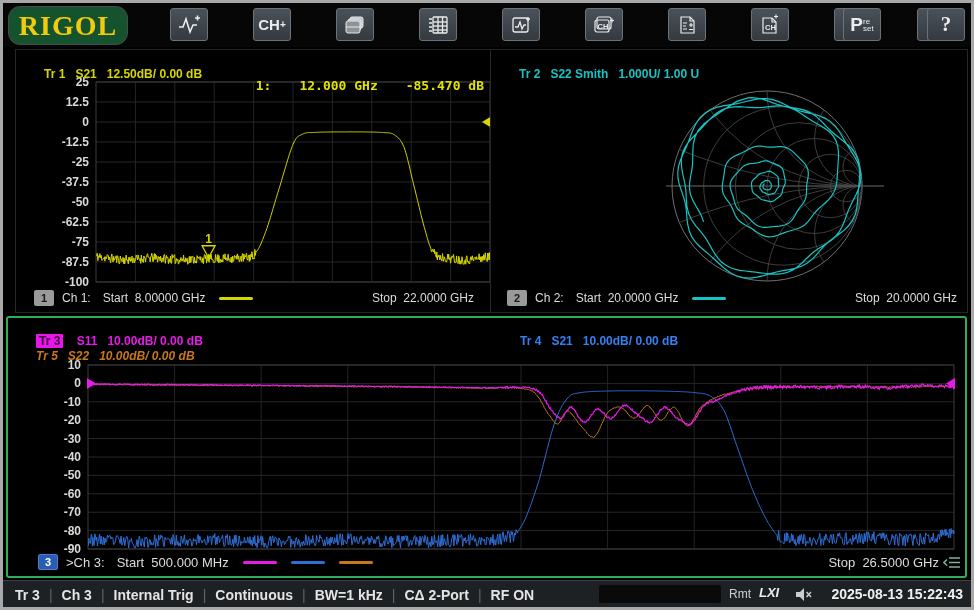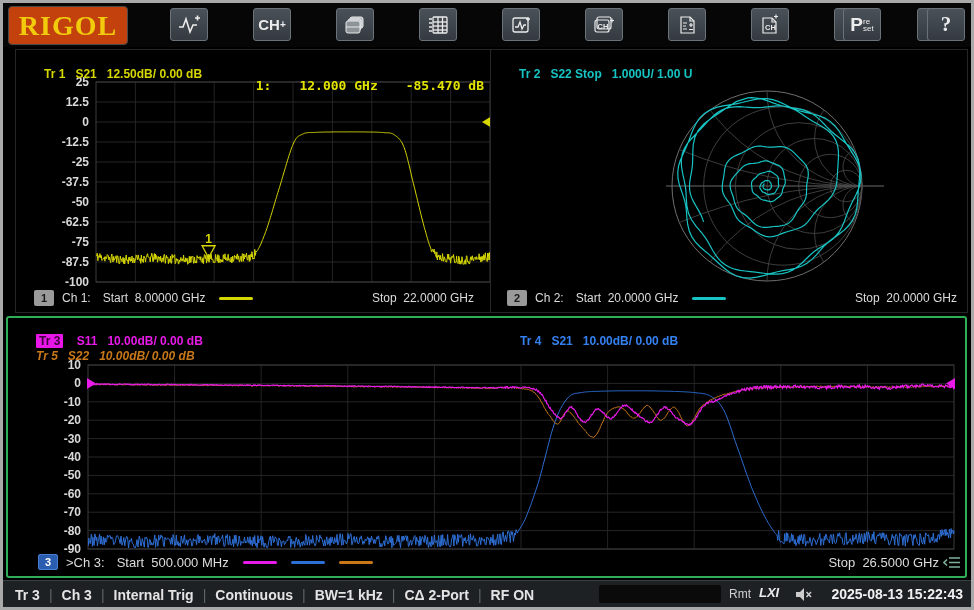--- a/index.html
+++ b/index.html
@@ -1,21 +1,21 @@
 <!DOCTYPE html>
 <html><head>
 <meta charset="utf-8">
 <style>
   html,body{margin:0;padding:0;background:#555;}
   .frame{position:relative;width:968px;height:604px;background:#000;border:3px solid #a9a9a9;
          font-family:"Liberation Sans",sans-serif;overflow:hidden;}
   
   .toolbar{position:absolute;left:0;top:0;width:100%;height:44px;background:#060606;}
-  .logo{position:absolute;left:5px;top:3px;width:118px;height:37px;background:#c2410c;border:1px solid #4a4a4a;
-        border-radius:4px;display:flex;align-items:center;justify-content:center;
+  .logo{position:absolute;left:5px;top:3px;width:118px;height:37px;background:#14532d;border:1px solid #4a4a4a;
+        border-radius:12px;display:flex;align-items:center;justify-content:center;
         font-family:"Liberation Serif",serif;font-weight:bold;font-size:28px;color:#f2cc0c;letter-spacing:1px;}
   .tbtn-row{position:absolute;left:127px;top:5px;display:flex;gap:5px;}
   .tbtn-row-r{position:absolute;right:6px;top:5px;display:flex;gap:6px;}
   .tbtn{width:38px;height:33px;background:linear-gradient(#4a5158,#343a40);border:1px solid #6b7artem;border:1px solid #6b737a;
         border-radius:3px;display:flex;align-items:center;justify-content:center;color:#ececec;cursor:pointer;box-sizing:border-box;margin-left:40px;}
   .tbtn svg{display:block;}
   .txtbtn{font-weight:bold;font-size:15px;}
   .sup{font-size:10px;vertical-align:super;line-height:0;}
   .small-stack{display:inline-block;font-size:8px;line-height:7px;text-align:left;vertical-align:middle;}
   .bigP{font-size:19px;font-weight:bold;}
@@ -249,21 +249,21 @@
         <circle cx="371" cy="-54" r="190" fill="none" stroke="#4d4d4d" stroke-width="0.8" clip-path="url(#smclip)"></circle>
         <circle cx="371" cy="231" r="95" fill="none" stroke="#4d4d4d" stroke-width="0.8" clip-path="url(#smclip)"></circle>
         <circle cx="371" cy="41" r="95" fill="none" stroke="#4d4d4d" stroke-width="0.8" clip-path="url(#smclip)"></circle>
         <circle cx="371" cy="183.5" r="47.5" fill="none" stroke="#4d4d4d" stroke-width="0.8" clip-path="url(#smclip)"></circle>
         <circle cx="371" cy="88.5" r="47.5" fill="none" stroke="#4d4d4d" stroke-width="0.8" clip-path="url(#smclip)"></circle>
         <circle cx="371" cy="155" r="19" fill="none" stroke="#4d4d4d" stroke-width="0.8" clip-path="url(#smclip)"></circle>
         <circle cx="371" cy="117" r="19" fill="none" stroke="#4d4d4d" stroke-width="0.8" clip-path="url(#smclip)"></circle>
         <path d="M212.6,171.9L211.8,169.6L211.0,167.4L210.1,165.2L209.0,163.1L207.8,160.9L206.5,158.6L205.1,156.2L203.6,153.6L202.1,150.9L200.8,147.9L199.6,144.6L198.8,141.1L198.5,137.2L198.6,133.2L199.2,128.9L200.0,124.4L200.9,119.6L201.5,114.5L201.7,108.7L201.8,102.2L202.2,94.9L203.9,87.3L207.4,80.1L213.1,73.7L220.3,68.2L228.2,63.0L236.5,57.2L245.8,51.4L256.9,47.9L260.9,47.7L265.1,48.0L269.3,48.7L273.6,49.9L277.8,51.3L281.9,52.9L286.0,54.3L290.1,55.5L294.3,56.5L298.6,57.3L303.1,58.0L307.7,58.8L312.3,59.9L316.9,61.6L321.2,63.8L325.3,66.6L329.0,69.9L332.6,73.5L336.0,77.2L339.7,80.8L343.6,84.2L347.9,87.6L352.5,91.2L357.1,95.0L361.4,99.4L364.8,104.5L367.3,110.0L368.5,116.0L368.8,122.1L368.5,128.3L367.9,134.4L367.3,140.4L366.9,146.5L366.5,152.6L365.7,158.8L364.1,164.9L361.4,170.6L357.6,175.8L352.9,180.4L347.7,184.3L342.5,188.0L337.7,191.7L333.4,195.7L329.4,200.2L325.4,204.9L321.0,209.4L316.0,213.3L310.4,216.2L304.3,218.3L298.1,219.6L291.8,220.7L285.5,222.0L279.2,223.7L272.7,225.6L265.8,227.2L258.8,228.1L251.8,227.7L245.0,225.8L238.9,222.5L233.3,218.3L228.2,213.7L223.4,209.2L218.5,204.9L213.6,200.8L208.7,196.5L204.3,191.9L200.7,186.6L198.2,180.7L196.7,174.5L195.9,168.3L195.5,162.2L194.9,156.4L193.7,150.9L192.0,145.4L190.1,139.8L188.2,134.1L187.0,128.2L186.8,122.2L187.5,116.4L189.2,110.8L191.4,105.4L193.8,100.2L196.1,95.0L198.2,89.7L200.2,84.2L202.4,78.7L205.1,73.4L208.8,68.0L213.5,63.4L219.2,59.9L225.5,57.4L232.1,55.9L238.6,54.8L245.0,53.8L251.1,52.5L257.1,51.0L263.2,49.6L269.3,48.7L275.6,48.6L281.8,49.6L287.7,51.6L293.4,54.2L298.9,57.0L304.2,59.3L309.8,61.2L315.6,62.6L321.8,64.0L328.0,65.7L334.0,68.1L339.4,71.6L344.0,76.0L347.9,81.0L351.2,86.3L354.3,91.7L357.5,97.0L360.8,102.4L364.2,107.8L367.2,113.6L369.2,119.7L370.1,126.0L369.5,132.4L367.7,138.6L365.1,144.6L362.3,150.1L359.6,155.5L357.2,160.7L355.3,166.0L353.4,171.3L351.2,176.5L348.5,181.4L345.0,185.8L340.9,189.7L336.4,193.0L331.7,195.9L327.2,198.8L322.9,201.8L318.9,205.3L315.0,209.0L311.0,213.0L306.6,216.7L301.9,219.9L296.8,222.3L291.4,223.7L285.8,224.2L280.3,224.1L274.9,223.5L269.6,222.8L264.4,222.1L259.3,221.6L254.1,221.0L248.9,220.3L243.8,219.2L239.0,217.5L234.5,215.1L230.6,212.1L227.1,208.4L224.2,204.4L221.6,200.3L219.4,196.2L217.2,192.3L215.0,188.7L212.6,185.4L210.1,182.2L207.6,179.2L205.0,176.1L200.5,169.8L197.4,163.0L195.9,155.9L195.3,148.9L195.0,142.3L194.3,135.9L193.0,129.5L191.6,123.1L190.5,116.6L190.3,110.1L191.3,104.0L193.4,98.4L196.5,93.4L200.2,89.0L204.0,85.0L207.7,81.1L211.3,77.4L214.7,73.6L218.2,69.9L221.7,66.4L225.5,63.2L229.7,60.6L234.1,58.6L238.9,57.4L243.8,56.8L248.7,56.7L253.5,57.0L258.2,57.4L262.8,57.7L267.2,57.7L271.6,57.4L276.1,56.9L280.7,56.3L285.4,55.9L290.3,56.0L295.2,56.6L300.0,58.1L304.7,60.3L309.2,63.0L313.5,65.9L317.8,68.8L322.1,71.5L326.5,74.0L331.0,76.6L335.3,79.4L339.3,82.7L342.7,86.7L345.1,91.1L346.7,96.1L347.4,101.2L347.5,106.4L347.2,111.5L346.9,116.4L346.6,121.0L346.3,125.4L346.0,129.8L345.5,134.1L344.5,138.3L342.8,142.3L340.5,146.2L337.6,149.6L334.3,152.8L331.1,155.6L328.0,158.3L325.3,161.0L323.0,163.7L320.9,166.5L318.8,169.4L316.6,172.2L313.9,174.7L310.9,176.7L307.5,178.3L304.0,179.5L300.4,180.5L296.9,181.5L293.5,182.6L290.1,183.9L286.7,185.3L283.8,186.1L280.9,186.7L277.8,186.8L274.8,186.3L271.8,185.4L269.0,184.0L266.4,182.4L263.8,180.7L261.4,179.1L259.0,177.6L256.6,176.3L254.2,175.0L251.8,173.6L249.6,172.0L247.5,170.1L245.8,167.9L244.4,165.5L243.3,163.0L242.3,160.5L241.2,158.0L240.1,155.7L238.7,153.5L237.1,151.4L235.4,149.2L233.8,146.8L232.5,144.3L231.6,141.5L231.2,138.7L231.3,135.9L231.6,133.0L232.1,130.2L232.6,127.4L233.0,124.5L233.4,121.5L233.8,118.5L234.6,115.6L235.9,112.8L237.8,110.3L240.1,108.2L242.8,106.5L245.7,105.1L248.6,103.9L251.3,102.7L253.9,101.3L256.4,99.9L258.9,98.5L261.6,97.3L264.4,96.5L267.4,96.1L269.9,96.2L272.4,96.5L274.9,96.9L277.4,97.1L279.9,97.2L282.4,97.1L285.1,96.9L287.9,96.7L290.8,96.7L293.7,97.1L296.4,98.0L299.0,99.4L301.3,101.1L303.4,103.1L305.4,105.2L307.4,107.2L309.5,109.3L311.6,111.3L313.7,113.6L315.4,116.0L316.6,118.7L317.2,121.7L317.3,124.8L317.0,127.8L316.4,130.7L315.9,133.5L315.6,136.2L315.6,138.9L315.5,141.6L315.4,144.4L315.0,147.1L314.1,149.7L312.9,152.1L311.3,154.4L309.6,156.5L308.0,158.6L306.5,160.8L305.2,163.1L303.9,165.6L302.4,168.1L300.7,170.4L298.7,172.4L296.3,174.0L293.7,175.0L291.0,175.7L288.2,176.1L285.5,176.3L282.9,176.5L280.3,176.8L277.8,177.1L275.2,177.3L272.7,177.3L270.2,177.0L267.9,176.3L265.7,175.2L263.7,173.8L261.9,172.3L260.3,170.6L258.0,168.3L255.9,166.3L253.7,164.6L251.4,163.0L249.2,161.4L247.3,159.5L245.7,157.4L244.5,155.1L243.7,152.7L243.1,150.3L242.5,148.0L241.9,145.8L241.1,143.7L240.3,141.5L239.6,139.4L239.2,137.1L239.1,134.9L239.4,132.7L240.2,130.6L241.3,128.6L242.7,126.8L244.1,125.2L245.5,123.6L246.9,122.1L248.1,120.7L249.4,119.3L250.6,117.9L252.0,116.6L253.5,115.6L255.2,114.7L257.0,114.1L258.9,113.7L260.9,113.5L262.7,113.4L264.4,113.2L266.1,113.0L267.6,112.6L269.1,112.1L270.7,111.5L272.3,111.1L273.9,110.9L275.5,110.9L277.0,111.2L278.5,111.7L279.9,112.3L281.2,112.9L282.5,113.4L283.8,113.9L285.0,114.4L286.3,114.9L287.5,115.4L288.7,116.1L289.8,116.9L290.7,117.9L291.5,119.0L292.0,120.3L292.5,121.6L292.8,123.0L293.0,124.3L293.2,125.6L293.5,126.8L293.7,128.0L294.0,129.1L294.2,130.3L294.3,131.5L294.3,132.8L294.0,134.0L293.5,135.2L293.0,136.4L292.4,137.5L291.9,138.7L291.6,139.8L291.4,141.0L291.2,142.2L290.8,143.5L290.2,144.7L289.3,145.8L288.2,146.7L287.5,147.2L286.8,147.7L286.1,148.3L285.4,148.8L284.7,149.4L284.0,150.0L283.2,150.5L282.4,151.0L281.5,151.4L280.5,151.6L279.4,151.6L278.4,151.4L277.3,151.2L276.3,150.9L275.4,150.6L274.4,150.4L273.5,150.2L272.5,150.1L271.5,149.8L270.6,149.5L269.7,149.0L268.9,148.4L268.1,147.7L267.5,147.0L266.8,146.3L266.0,145.7L265.2,145.1L264.3,144.5L263.4,143.8L262.6,143.1L261.9,142.2L261.4,141.2L261.2,140.2L261.0,139.1L260.9,138.1L260.8,137.0L260.7,135.9L260.5,134.8L260.5,133.7L260.6,132.6L260.9,131.6L261.5,130.6L262.2,129.8L263.0,129.0L263.8,128.3L264.6,127.7L265.3,127.0L265.9,126.3L266.5,125.6L267.2,124.9L268.0,124.3L268.8,123.8L269.6,123.5L270.5,123.2L271.4,123.0L272.3,122.9L273.1,122.6L274.0,122.3L274.8,122.0L275.7,121.7L276.5,121.4L277.4,121.3L278.3,121.2L279.1,121.4L279.9,121.6L280.7,122.0L281.4,122.4L282.0,122.8L283.0,123.6L284.0,124.3L284.9,124.9L285.8,125.6L286.5,126.4L287.0,127.3L287.3,128.3L287.4,129.2L287.4,130.2L287.4,131.0L287.4,131.8L287.4,132.5L287.4,133.2L287.5,133.9L287.6,134.5L287.6,135.1L287.6,135.7L287.5,136.3L287.3,136.9L287.1,137.4L286.8,138.0L286.5,138.5L286.1,139.0L285.8,139.4L285.5,139.9L285.2,140.4L285.0,140.9L284.7,141.5L284.4,142.0L284.0,142.5L283.5,142.9L282.9,143.3L282.2,143.6L281.5,143.7L280.8,143.9L280.0,144.0L279.3,144.1L278.6,144.3L277.8,144.4L277.4,144.4L276.9,144.4L276.5,144.3L276.0,144.1L275.6,143.9L275.1,143.6L274.7,143.4L274.4,143.1L274.0,142.9L273.6,142.8L273.2,142.6L272.8,142.5L272.4,142.3L272.0,142.1L271.6,141.9L271.2,141.6L271.0,141.2L270.7,140.9L270.5,140.5L270.2,140.1L270.0,139.7L269.7,139.3L269.4,139.0L269.2,138.6L269.0,138.1L268.9,137.7L268.8,137.2L268.9,136.7L269.1,136.3L269.2,135.8L269.4,135.4L269.6,135.0L269.8,134.6L269.9,134.2L270.1,133.8L270.3,133.4L270.6,133.1L270.9,132.8L271.3,132.5L271.7,132.3L272.1,132.2L272.4,132.0L272.7,131.8L273.0,131.5L273.3,131.3L273.6,131.0L273.9,130.8L274.3,130.7L274.7,130.6L275.1,130.6L275.5,130.6L275.8,130.7L276.2,130.7L276.6,130.7L277.0,130.7L277.4,130.7L277.7,130.8L278.1,131.0L278.4,131.2L278.6,131.5L278.8,131.8L279.0,132.1L279.2,132.4L279.4,132.7L279.6,132.9L279.7,133.2L279.9,133.4L280.1,133.7L280.2,134.0L280.2,134.3L280.2,134.6L280.2,134.9L280.2,135.2L280.2,135.5L280.3,135.8L280.3,136.1L280.4,136.4L280.4,136.7L280.4,137.0L280.3,137.4L280.2,137.7L280.0,137.9L279.8,138.2L279.6,138.5L279.4,138.7L279.2,139.0L279.0,139.2L278.8,139.5L278.5,139.6L278.2,139.7L277.8,139.8L277.5,139.8L277.1,139.8L276.8,139.8L276.5,139.8L276.3,139.9L276.0,139.9L275.7,139.9L275.4,139.8L275.1,139.7L274.8,139.6L274.6,139.5L274.3,139.4L274.1,139.2L273.8,139.2L273.5,139.1L273.3,139.0L273.0,138.8L272.8,138.6L272.6,138.4L272.5,138.2L272.4,137.9L272.3,137.7L272.2,137.4L272.1,137.2L272.1,136.9L272.0,136.7L271.9,136.5L271.9,136.2L271.9,136.0L272.0,135.8L272.1,135.6L272.2,135.4L272.3,135.2L272.4,135.0L272.5,134.9L272.6,134.7L272.7,134.6L272.8,134.4L272.8,134.3L272.9,134.1L272.9,134.0L273.0,133.9L273.1,133.8L273.2,133.7L273.2,133.6" fill="none" stroke="#17c3c3" stroke-width="1.2"></path>
       </svg>
     <div class="hdr cyan">
-      <span>Tr 2</span><span>S22 Stop</span><span>1.000U/ 1.00 U</span>
+      <span>Tr 2</span><span>S22 Smith</span><span>1.000U/ 1.00 U</span>
     </div>
     <div class="footer">
       <div class="badge" style="left:16px">2</div>
       <div class="foot-text" style="left:44px">
         <span>Ch 2:</span><span style="width:12px"></span><span>Start  20.0000 GHz</span>
         <span class="swatch" style="background:#17c3c3"></span>
       </div>
       <div class="stop" style="right:10px">Stop  20.0000 GHz</div>
     </div>
   </div>

